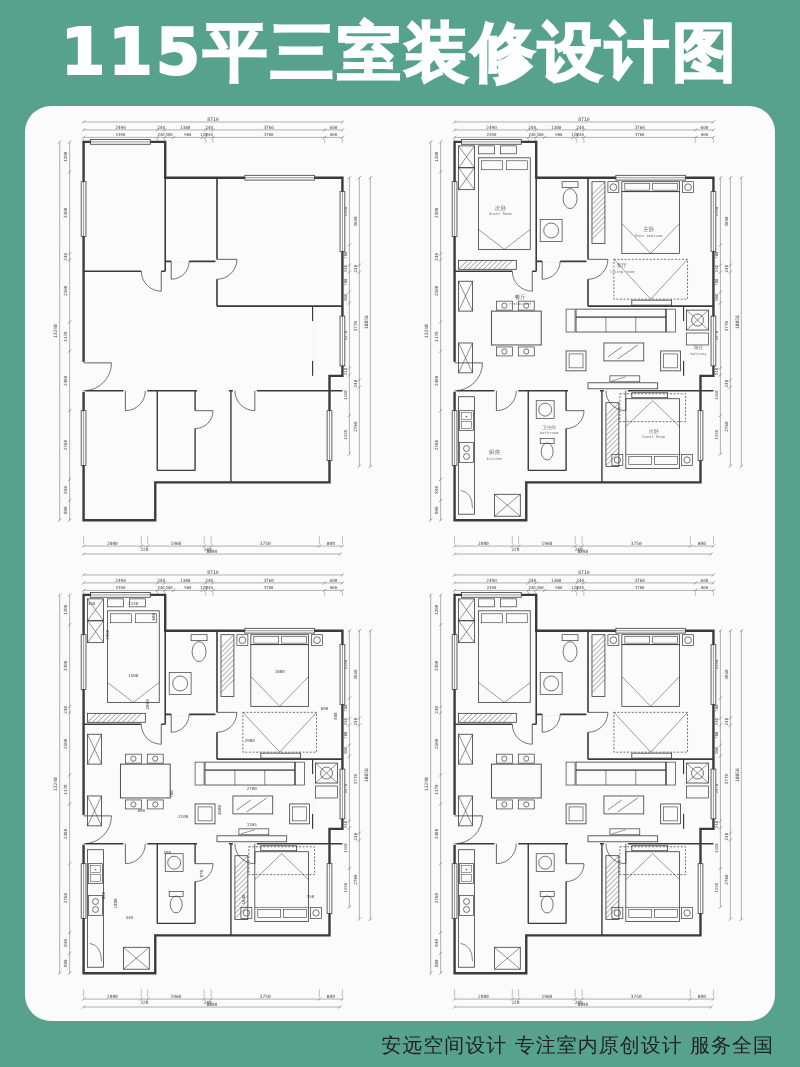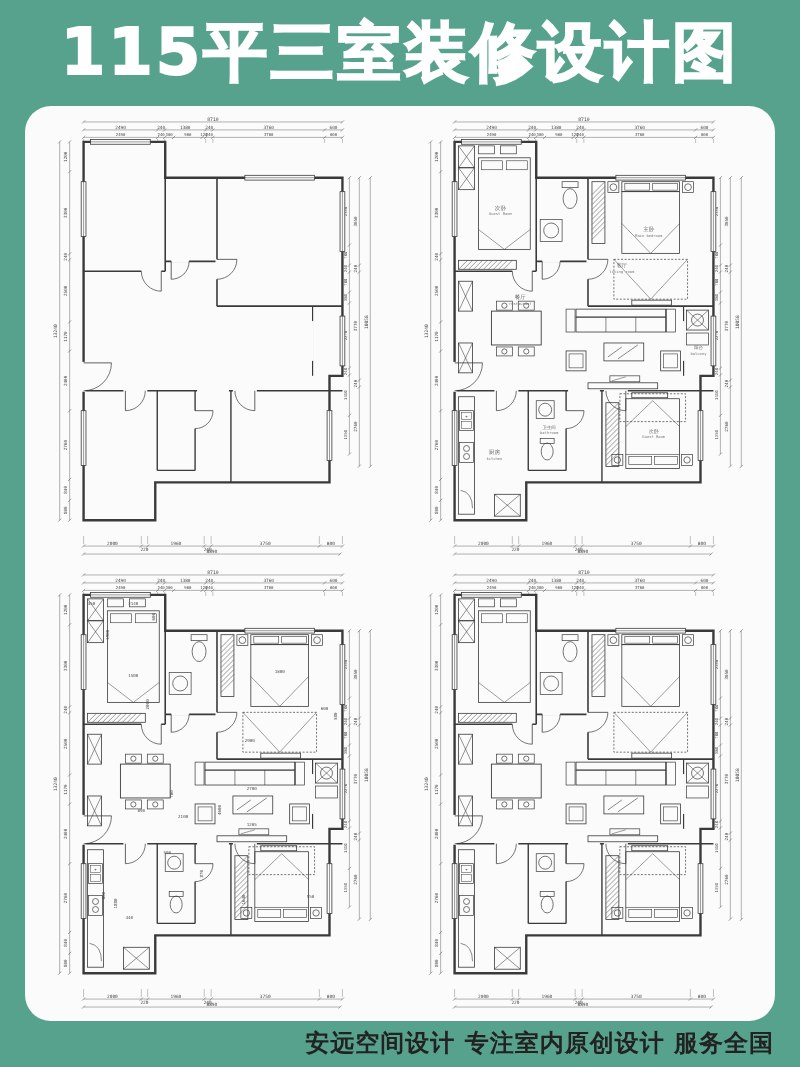--- a/index.html
+++ b/index.html
@@ -19,21 +19,21 @@
   .panel{
     position:absolute;left:25px;top:106px;width:750px;height:915px;
     background:#fbfbfb;border-radius:26px;
     display:grid;grid-template-columns:1fr 1fr;grid-template-rows:1fr 1fr;
     padding:4px;box-sizing:border-box;
   }
   .plan-cell{margin:0;display:flex;align-items:center;justify-content:center;}
   .plan-cell svg{width:368px;height:450px;}
   .poster-footer{
     position:absolute;right:26px;bottom:8px;
-    color:#222222;font-size:24px;font-weight:700;letter-spacing:1px;
+    color:#222222;font-size:20px;font-weight:400;letter-spacing:1px;
     white-space:nowrap;
   }
 </style>
 </head>
 <body>
 
 <div class="poster-title">115平三室装修设计图</div>
 
 <div class="panel">
   <figure class="plan-cell">

